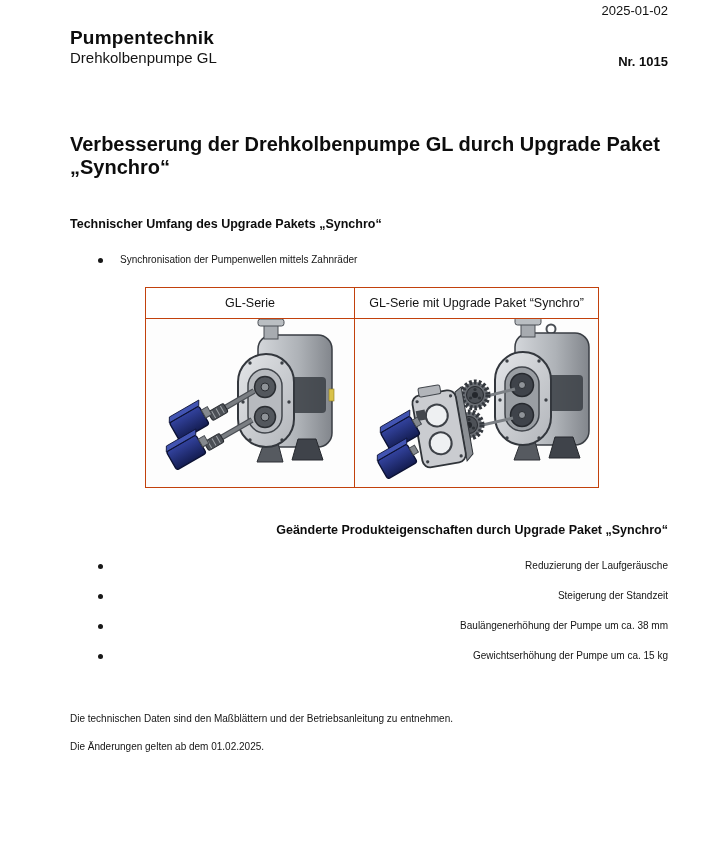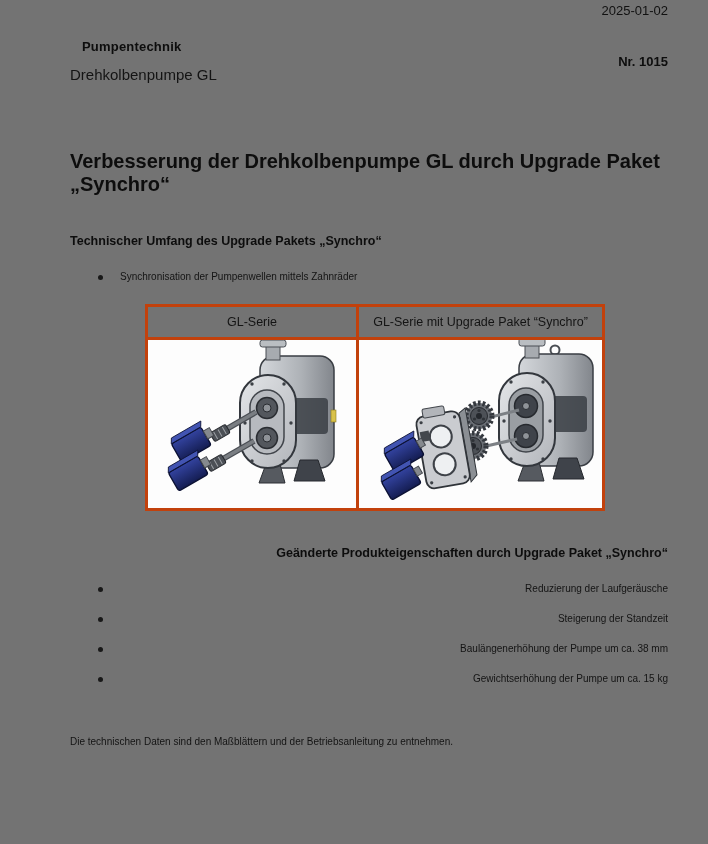--- a/index.html
+++ b/index.html
@@ -1,34 +1,34 @@
 <!DOCTYPE html>
 <html><head>
 <meta charset="utf-8">
 <style>
   html,body{margin:0;padding:0;background:#e9e9e9;}
   .page{
     position:relative;
     width:708px;height:844px;
     margin:0 auto;
-    background:#737373;
+    background:#ffffff;
     font-family:"Liberation Sans", sans-serif;
     color:#161616;
     overflow:hidden;
     box-sizing:border-box;
   }
   .content{padding:0 40px 0 70px;}
   .doc-date{
     position:absolute;top:3px;right:40px;
     font-size:13px;color:#111;
   }
   .masthead{padding-top:27px;position:relative;}
   .brand{
-    font-size:13px;font-weight:bold;color:#0d0d0d;
-    margin:12px;letter-spacing:.2px;
+    font-size:19px;font-weight:bold;color:#0d0d0d;
+    margin:0;letter-spacing:.2px;
   }
   .product{
     font-size:15px;color:#141414;
   }
   .doc-number{
     position:absolute;top:54px;right:40px;
     font-size:13px;font-weight:bold;color:#0d0d0d;
   }
   .doc-title{
     margin-top:67px;
@@ -51,21 +51,21 @@
   ul.bullets li::before{
     content:"";position:absolute;left:2px;top:5.5px;
     width:5px;height:5px;border-radius:50%;background:#181818;
   }
   table.compare{
     border-collapse:collapse;
     margin:19px 0 0 75px;
     table-layout:fixed;
   }
   table.compare th, table.compare td{
-    border:3px solid #c2410c;
+    border:1px solid #c2410c;
     padding:0;
   }
   table.compare th{
     height:30px;
     font-size:12.5px;font-weight:normal;color:#141414;
     text-align:center;vertical-align:middle;
   }
   .col-left{width:208px;}
   .col-right{width:243px;}
   td.img-cell{height:168px;background:#fdfdfd;vertical-align:middle;}
@@ -277,16 +277,17 @@
       <ul class="bullets">
         <li>Reduzierung der Laufgeräusche</li>
         <li>Steigerung der Standzeit</li>
         <li>Baulängenerhöhung der Pumpe um ca. 38 mm</li>
         <li>Gewichtserhöhung der Pumpe um ca. 15 kg</li>
       </ul>
     </div>
 
     <div class="footer">
       <p>Die technischen Daten sind den Maßblättern und der Betriebsanleitung zu entnehmen.</p>
+      <p>Die Änderungen gelten ab dem 01.02.2025.</p>
     </div>
 
   </div>
 </div>
 
 </body></html>

